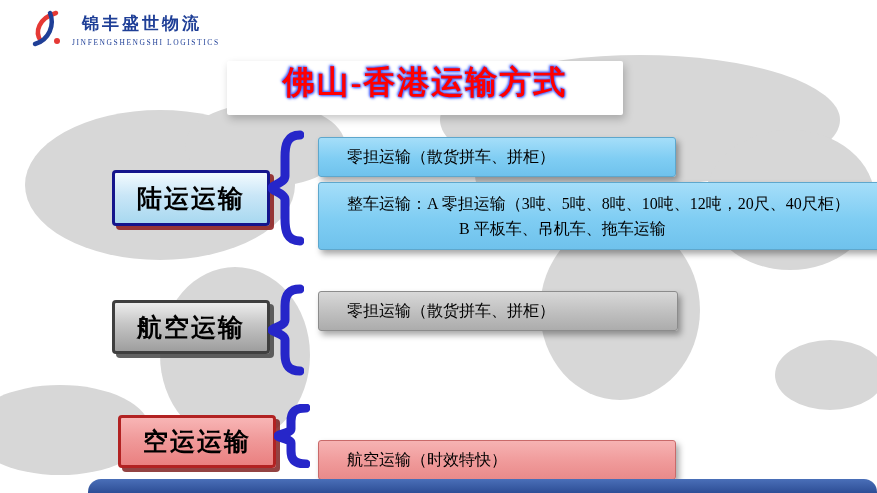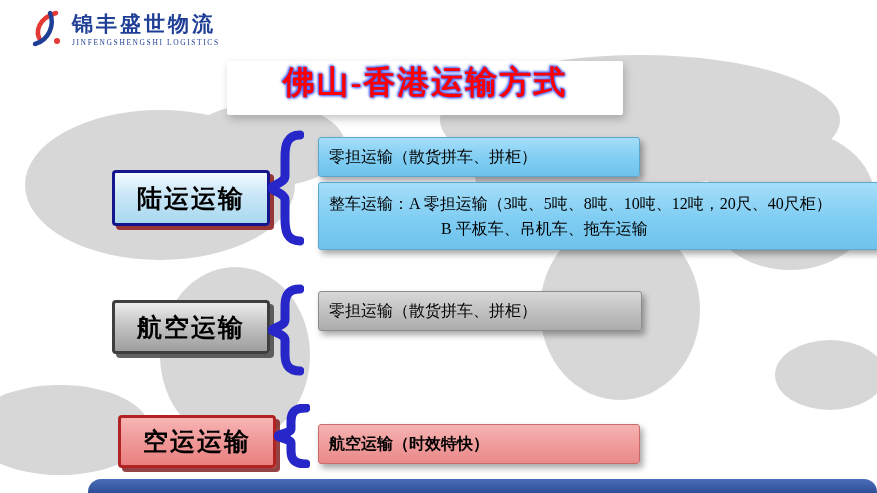--- a/index.html
+++ b/index.html
@@ -19,22 +19,22 @@
     font-family:"Liberation Serif", serif;
   }
   .map-bg{position:absolute;left:0;top:0;width:877px;height:493px;}
 
   
   .logo{position:absolute;left:26px;top:8px;display:flex;align-items:flex-start;}
   .logo-mark{width:40px;height:42px;margin-right:6px;}
   .logo-text-wrap{padding-top:4px;}
   .logo-company{
     font-family:"Liberation Sans", sans-serif;
-    font-size:21px;font-weight:bold;color:var(--logo-blue);
-    letter-spacing:3px;line-height:24px;
+    font-size:17px;font-weight:bold;color:var(--logo-blue);
+    letter-spacing:3px;line-height:24px;margin-left:10px;
   }
   .logo-sub{
     font-family:Liberation Serif, serif;
     font-size:7.5px;color:var(--logo-blue);letter-spacing:1.6px;line-height:10px;margin-top:2px;
   }
 
   
   .title-box{
     position:absolute;left:227px;top:61px;width:396px;height:54px;
     background:#ffffff;border-radius:2px;
@@ -72,35 +72,35 @@
     box-shadow:4px 4px 0 rgba(120,20,20,0.8);
   }
 
   
   .brace{position:absolute;}
   .brace path{stroke:var(--brace);stroke-width:9;fill:none;stroke-linecap:round;}
 
   
   .item-box{
     position:absolute;display:flex;align-items:center;
-    padding:0 10px;font-size:16px;color:#000;border-radius:3px;
+    padding:0 28px;font-size:16px;color:#000;border-radius:3px;
     box-shadow:3px 4px 6px rgba(0,0,0,0.35);
     white-space:nowrap;
   }
   .blue-item{background:linear-gradient(180deg,#A5DEF9 0%,var(--blue-box) 55%,#6FC2EC 100%);border:1px solid #5EA7CC;}
   .gray-item{background:linear-gradient(180deg,#D8D8D8 0%,var(--gray-box) 55%,#ACACAC 100%);border:1px solid #8C8C8C;}
   .pink-item{background:linear-gradient(180deg,#F6B3B3 0%,var(--pink-box) 55%,#E98A8A 100%);border:1px solid #C96A6A;}
 
   .item-1a{left:318px;top:137px;width:300px;height:38px;}
   .item-1b{left:318px;top:182px;width:543px;height:66px;
            flex-direction:column;align-items:flex-start;justify-content:center;line-height:25px;}
   .item-1b .line2{margin-left:112px;}
   .item-2a{left:318px;top:291px;width:302px;height:38px;}
   .item-2b{left:318px;top:336px;width:302px;height:37px;}
-  .item-3a{left:318px;top:424px;width:300px;height:38px;font-weight:bold;}
+  .item-3a{left:318px;top:440px;width:300px;height:38px;}
 
   
   .bottom-bar{
     position:absolute;left:88px;top:479px;width:789px;height:26px;
     border-radius:13px;
     background:linear-gradient(180deg,#4A6FB8 0%,#2A4A92 60%,#1F3D7E 100%);
   }
 </style>
 </head>
 <body>

